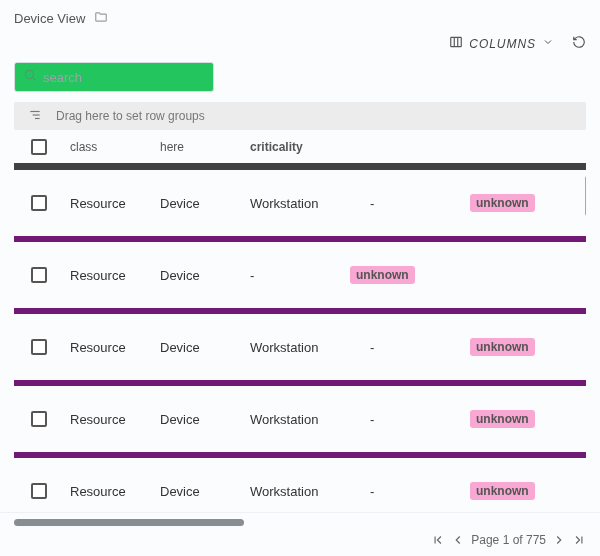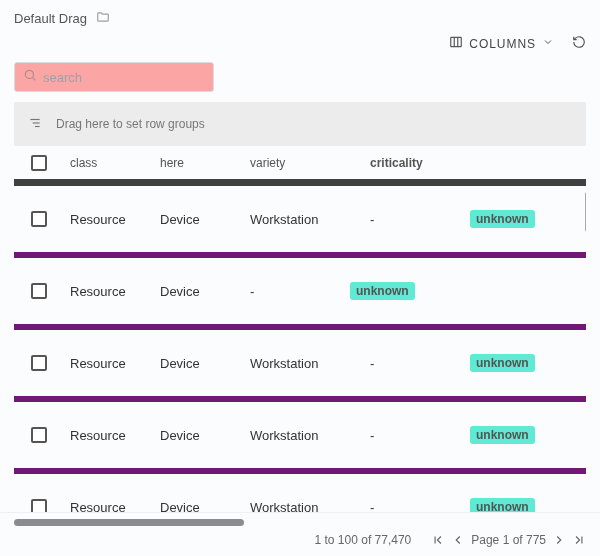--- a/index.html
+++ b/index.html
@@ -2,72 +2,72 @@
 <html><head>
 <meta charset="utf-8">
 <style>
   * { box-sizing: border-box; margin: 0; padding: 0; }
   html, body { width: 600px; height: 556px; font-family: -apple-system, BlinkMacSystemFont, "Segoe UI", Arial, sans-serif; background: #fbfcfd; color: #333; overflow: hidden; }
   .page { width: 600px; height: 556px; position: relative; display: flex; flex-direction: column; }
 
   .titlebar { display: flex; align-items: center; gap: 8px; padding: 10px 14px 4px 14px; font-size: 13px; color: #555; }
   .titlebar .folder-icon { opacity: .7; }
 
-  .toolbar { display: flex; justify-content: flex-end; align-items: center; gap: 18px; padding: 4px 14px 6px 14px; font-size: 12px; color: #444; letter-spacing: .08em; }
+  .toolbar { display: flex; justify-content: flex-end; align-items: center; gap: 18px; padding: 4px 14px 6px 14px; font-size: 12px; color: #444; letter-spacing: .08em; font-style: italic; }
   .toolbar .btn { display: inline-flex; align-items: center; gap: 6px; cursor: pointer; user-select: none; }
   .toolbar svg { flex: 0 0 auto; }
 
   .searchbar { padding: 4px 14px 10px 14px; }
-  .search-wrap { width: 200px; height: 30px; border: 1px solid #d7dde2; border-radius: 3px; background: #fca5a5; display: flex; align-items: center; padding: 4px 8px; gap: 6px; }
+  .search-wrap { width: 200px; height: 30px; border: 1px solid #d7dde2; border-radius: 3px; background: #22c55e; display: flex; align-items: center; padding: 4px 8px; gap: 6px; }
   .search-wrap svg { opacity: .55; }
   .search-wrap input { border: none; outline: none; font-size: 13px; flex: 1; background: transparent; color: #555; }
   .search-wrap input::placeholder { color: #9aa3ab; }
 
   .grid-area { flex: 1; display: flex; flex-direction: column; padding: 0 14px; min-height: 0; }
 
-  .group-drop { height: 44px; background: #ececec; display: flex; align-items: center; gap: 14px; padding: 0 14px; color: #777; font-size: 12px; border-radius: 2px; }
+  .group-drop { height: 28px; background: #ececec; display: flex; align-items: center; gap: 14px; padding: 0 14px; color: #777; font-size: 12px; border-radius: 2px; }
 
   .header-row { display: flex; align-items: center; height: 40px; border-bottom: 7px solid #404040; font-size: 12px; color: #555; }
   .cell { padding: 0 6px; overflow: hidden; white-space: nowrap; text-overflow: ellipsis; }
   .col-check { width: 50px; display: flex; align-items: center; justify-content: center; }
   .col-class   { width: 90px; }
   .col-type    { width: 90px; }
   .col-variety { width: 120px; }
   .col-ostype  { width: 100px; display:flex; align-items:center; gap:2px; position:relative; }
   .col-crit    { width: 90px; font-weight: bold; }
 
   .hdr-ostype-suffix { }
   .hand-cursor { position:relative; top:1px; }
   .col-menu-icon { color:#bbb; margin-left:auto; }
 
   .body { flex: 1; overflow: hidden; position: relative; }
   .row { display: flex; align-items: center; height: 72px; border-bottom: 6px solid #701a75; font-size: 13px; color: #333; }
   .row .cell { font-size: 13px; }
 
   .checkbox { width: 16px; height: 16px; border: 2px solid #555; border-radius: 2px; background: #fff; }
 
-  .badge { display:inline-block; background:#5eead4; color:#555; border-radius:3px; padding:2px 6px; font-size:12px; }
+  .badge { display:inline-block; background:#f9a8d4; color:#555; border-radius:3px; padding:2px 6px; font-size:12px; }
 
   .vscroll-thumb { position:absolute; right:-4px; top:6px; width:5px; height:40px; background:#8f9498; border-radius:3px; opacity:.8; }
 
   .footer { height: 44px; border-top: 1px solid #eef1f3; position: relative; padding: 6px 14px 0 14px; display:flex; flex-direction:column; justify-content:flex-start; }
   .hscroll-track { height: 8px; background: transparent; position: relative; margin-bottom: 6px; }
   .hscroll-thumb { position:absolute; left:0; top:0; height:7px; width:230px; background:#888d91; border-radius:4px; }
   .pager { display:flex; align-items:center; justify-content:flex-end; gap:20px; font-size:12px; color:#666; }
   .pager .nav { display:flex; align-items:center; gap:6px; }
   .pager .nav .pbtn { cursor:pointer; display:inline-flex; }
   .pager .range { }
 </style>
 </head>
 <body>
 
 <div class="page">
 
   <div class="titlebar">
-    <span>Default Drag</span>
+    <span>Device View</span>
     <span class="folder-icon">
       <svg width="16" height="14" viewBox="0 0 24 24" fill="none" stroke="#777" stroke-width="2">
           <path d="M3 6a1 1 0 0 1 1-1h5l2 2h9a1 1 0 0 1 1 1v10a1 1 0 0 1-1 1H4a1 1 0 0 1-1-1V6z"></path>
         </svg>
     </span>
   </div>
 
   <div class="toolbar">
     <div class="btn">
       <span>
@@ -118,21 +118,20 @@
       </span>
       <span>Drag here to set row groups</span>
     </div>
 
     <div class="header-row">
       <div class="cell col-check">
         <div class="checkbox"></div>
       </div>
       <div class="cell col-class">class</div>
       <div class="cell col-type">here</div>
-      <div class="cell col-variety">variety</div>
       <div class="cell col-crit">criticality</div>
     </div>
 
     <div class="body">
       <div class="vscroll-thumb"></div>
 
       <div class="row">
         <div class="cell col-check">
             <div class="checkbox"></div>
           </div>
@@ -188,21 +187,20 @@
 
     </div>
 
   </div>
 
   <div class="footer">
     <div class="hscroll-track">
       <div class="hscroll-thumb"></div>
     </div>
     <div class="pager">
-      <span class="range">1 to 100 of 77,470</span>
       <div class="nav">
         <span class="pbtn">
           <svg width="14" height="14" viewBox="0 0 24 24" fill="none" stroke="#666" stroke-width="2">
               <polyline points="17 18 11 12 17 6"></polyline>
               <line x1="7" y1="6" x2="7" y2="18"></line>
             </svg>
         </span>
         <span class="pbtn">
           <svg width="14" height="14" viewBox="0 0 24 24" fill="none" stroke="#666" stroke-width="2">
               <polyline points="15 18 9 12 15 6"></polyline>

